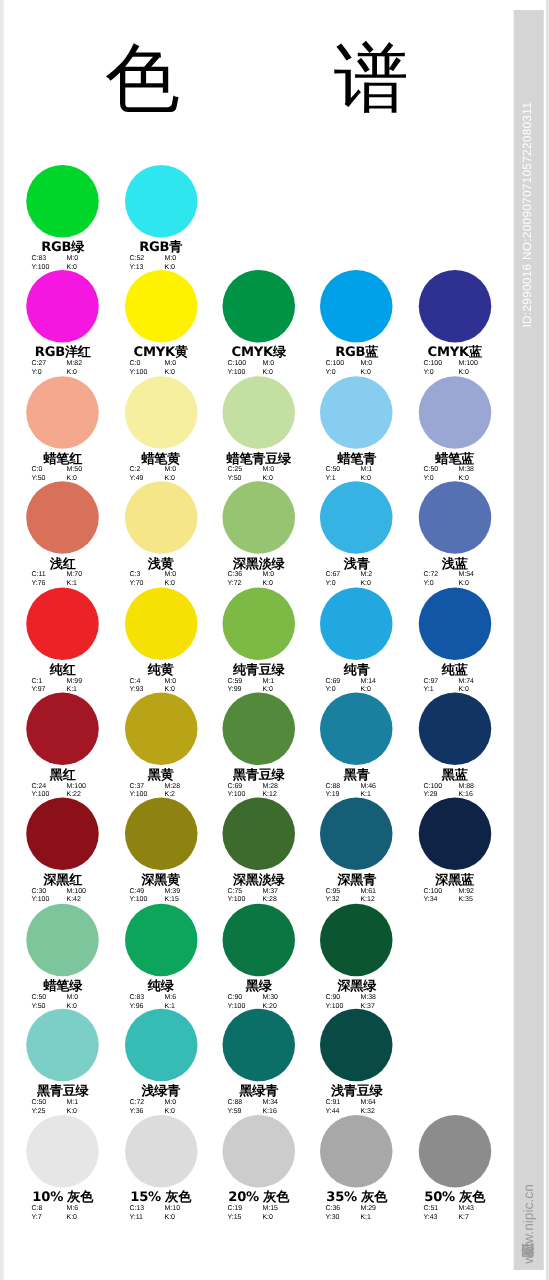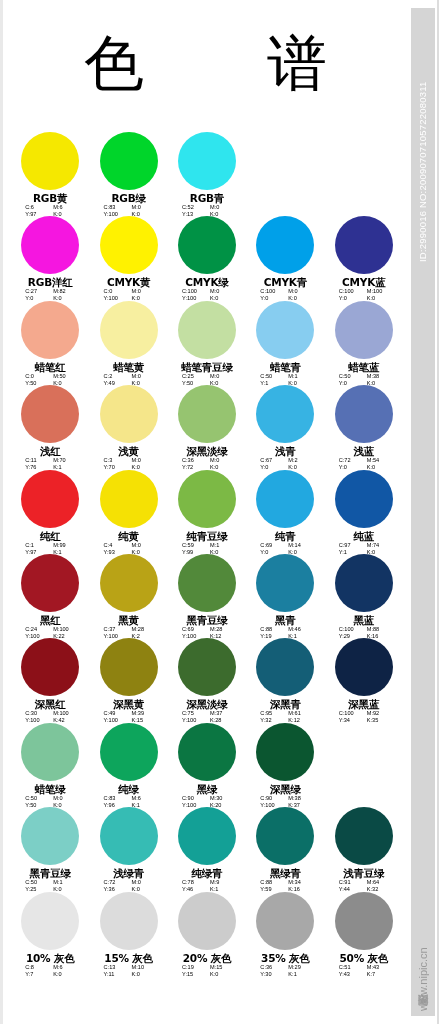--- a/index.html
+++ b/index.html
@@ -135,34 +135,20 @@
 </head>
 <body>
 
 <div id="page">
 
   <div id="title-bar">色  谱</div>
 
   <div id="swatch-grid">
       <div class="swatch-row">
         <div class="swatch-cell">
-          <div class="swatch-circle" style="background: rgb(245, 232, 0);"></div>
-          <div class="swatch-name">RGB黄</div>
-          <div class="swatch-cmyk">
-            <div class="cmyk-line">
-              <span class="cmyk-a">C:6</span>
-              <span class="cmyk-b">M:6</span>
-            </div>
-            <div class="cmyk-line">
-              <span class="cmyk-a">Y:97</span>
-              <span class="cmyk-b">K:0</span>
-            </div>
-          </div>
-        </div>
-        <div class="swatch-cell">
           <div class="swatch-circle" style="background: rgb(0, 213, 42);"></div>
           <div class="swatch-name">RGB绿</div>
           <div class="swatch-cmyk">
             <div class="cmyk-line">
               <span class="cmyk-a">C:83</span>
               <span class="cmyk-b">M:0</span>
             </div>
             <div class="cmyk-line">
               <span class="cmyk-a">Y:100</span>
               <span class="cmyk-b">K:0</span>
@@ -222,21 +208,21 @@
               <span class="cmyk-b">M:0</span>
             </div>
             <div class="cmyk-line">
               <span class="cmyk-a">Y:100</span>
               <span class="cmyk-b">K:0</span>
             </div>
           </div>
         </div>
         <div class="swatch-cell">
           <div class="swatch-circle" style="background: rgb(0, 160, 233);"></div>
-          <div class="swatch-name">CMYK青</div>
+          <div class="swatch-name">RGB蓝</div>
           <div class="swatch-cmyk">
             <div class="cmyk-line">
               <span class="cmyk-a">C:100</span>
               <span class="cmyk-b">M:0</span>
             </div>
             <div class="cmyk-line">
               <span class="cmyk-a">Y:0</span>
               <span class="cmyk-b">K:0</span>
             </div>
           </div>
@@ -693,34 +679,20 @@
           <div class="swatch-circle" style="background: rgb(54, 188, 180);"></div>
           <div class="swatch-name">浅绿青</div>
           <div class="swatch-cmyk">
             <div class="cmyk-line">
               <span class="cmyk-a">C:72</span>
               <span class="cmyk-b">M:0</span>
             </div>
             <div class="cmyk-line">
               <span class="cmyk-a">Y:36</span>
               <span class="cmyk-b">K:0</span>
-            </div>
-          </div>
-        </div>
-        <div class="swatch-cell">
-          <div class="swatch-circle" style="background: rgb(19, 160, 150);"></div>
-          <div class="swatch-name">纯绿青</div>
-          <div class="swatch-cmyk">
-            <div class="cmyk-line">
-              <span class="cmyk-a">C:78</span>
-              <span class="cmyk-b">M:9</span>
-            </div>
-            <div class="cmyk-line">
-              <span class="cmyk-a">Y:46</span>
-              <span class="cmyk-b">K:1</span>
             </div>
           </div>
         </div>
         <div class="swatch-cell">
           <div class="swatch-circle" style="background: rgb(11, 111, 103);"></div>
           <div class="swatch-name">黑绿青</div>
           <div class="swatch-cmyk">
             <div class="cmyk-line">
               <span class="cmyk-a">C:88</span>
               <span class="cmyk-b">M:34</span>

